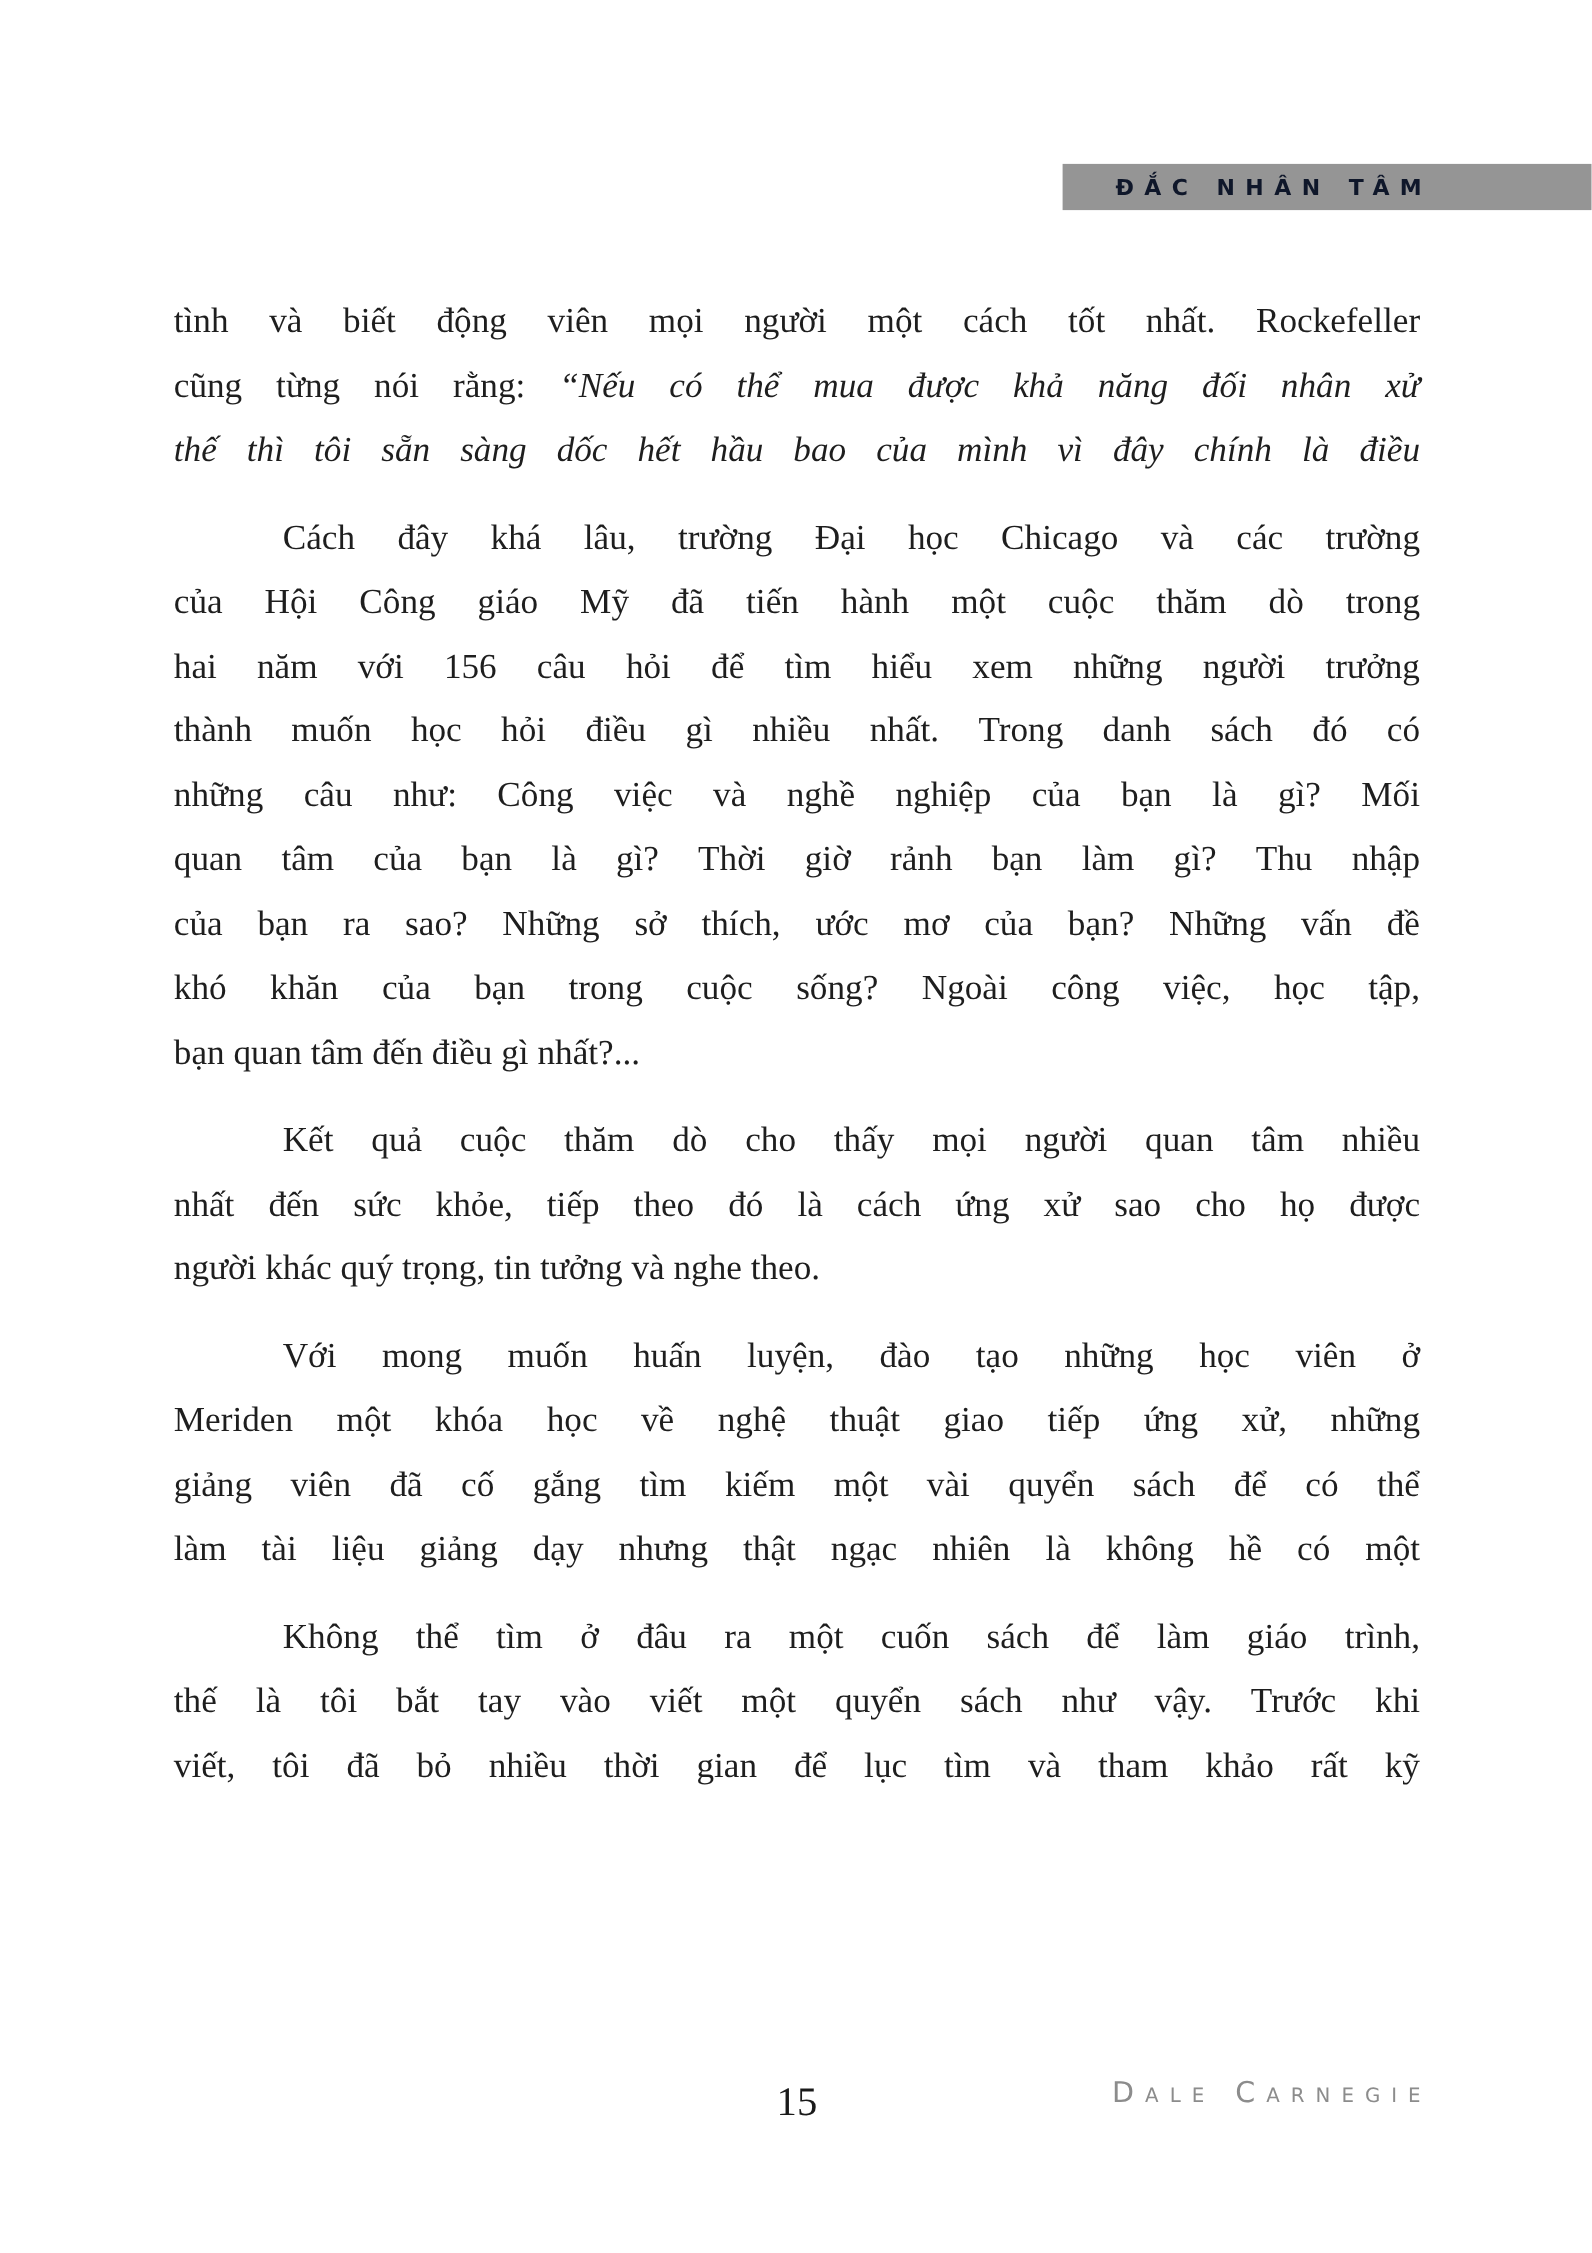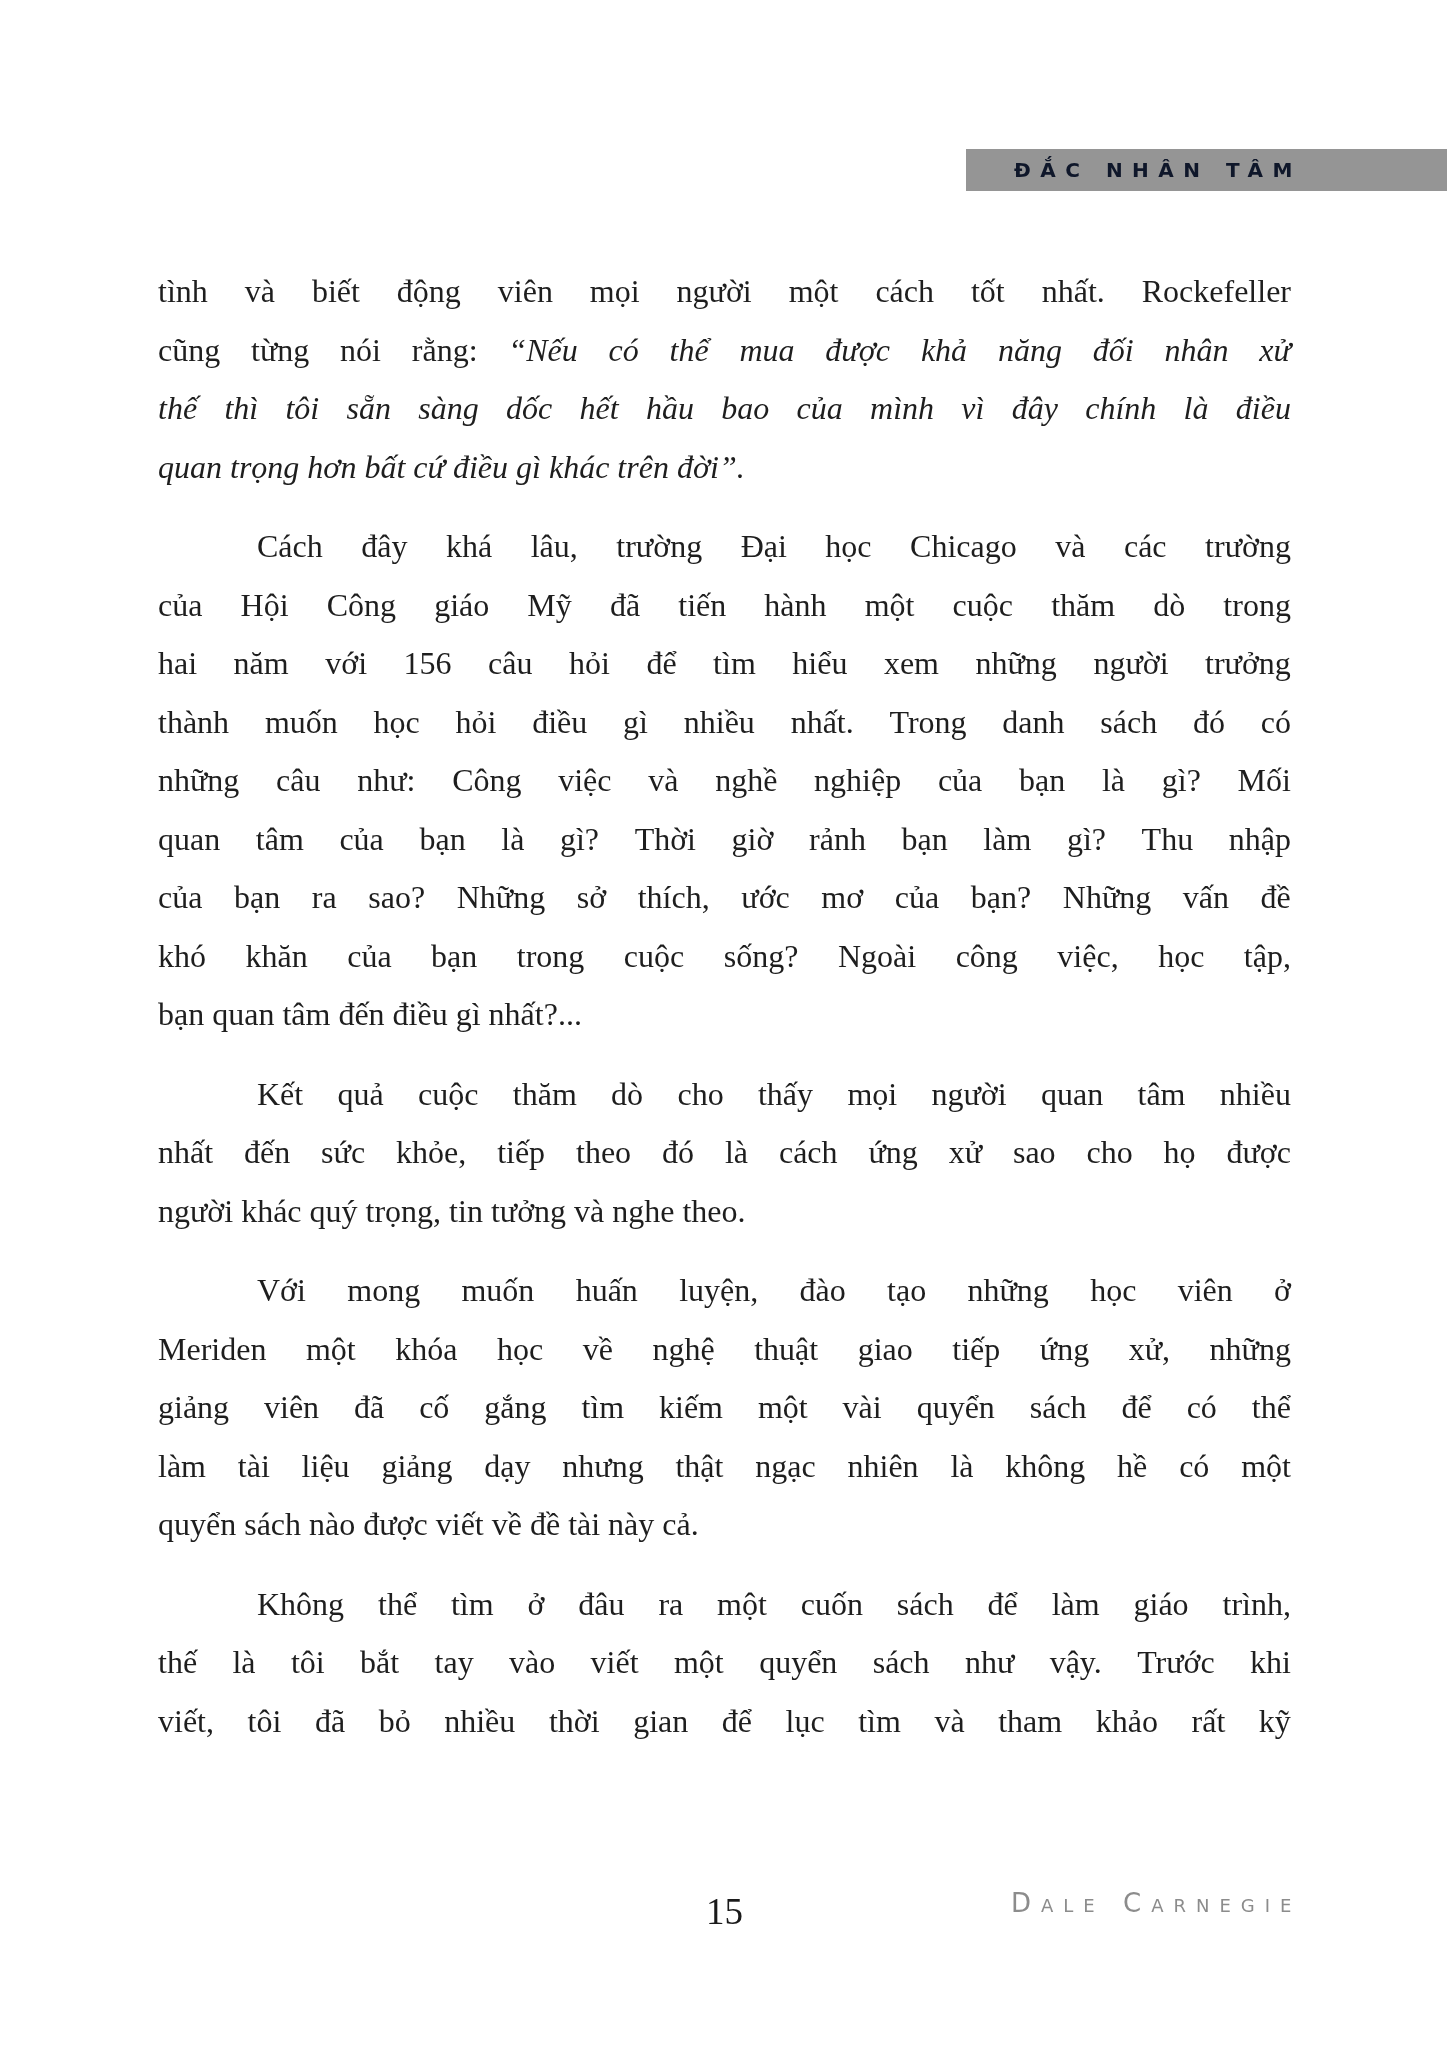--- a/index.html
+++ b/index.html
@@ -96,21 +96,20 @@
           <span class="it">bao</span>
           <span class="it">của</span>
           <span class="it">mình</span>
           <span class="it">vì</span>
           <span class="it">đây</span>
           <span class="it">chính</span>
           <span class="it">là</span>
           <span class="it">điều</span>
         </span>
       </div>
-      <div class="line last"><span class="it">quan trọng hơn bất cứ điều gì khác trên đời”.</span></div>
     </div>
     <div class="para">
       <div class="line indent">
         <span class="justify">
           <span>Cách</span>
           <span>đây</span>
           <span>khá</span>
           <span>lâu,</span>
           <span>trường</span>
           <span>Đại</span>
@@ -342,21 +341,20 @@
           <span>thật</span>
           <span>ngạc</span>
           <span>nhiên</span>
           <span>là</span>
           <span>không</span>
           <span>hề</span>
           <span>có</span>
           <span>một</span>
         </span>
       </div>
-      <div class="line last"><span>quyển sách nào được viết về đề tài này cả.</span></div>
     </div>
     <div class="para">
       <div class="line indent">
         <span class="justify">
           <span>Không</span>
           <span>thể</span>
           <span>tìm</span>
           <span>ở</span>
           <span>đâu</span>
           <span>ra</span>

